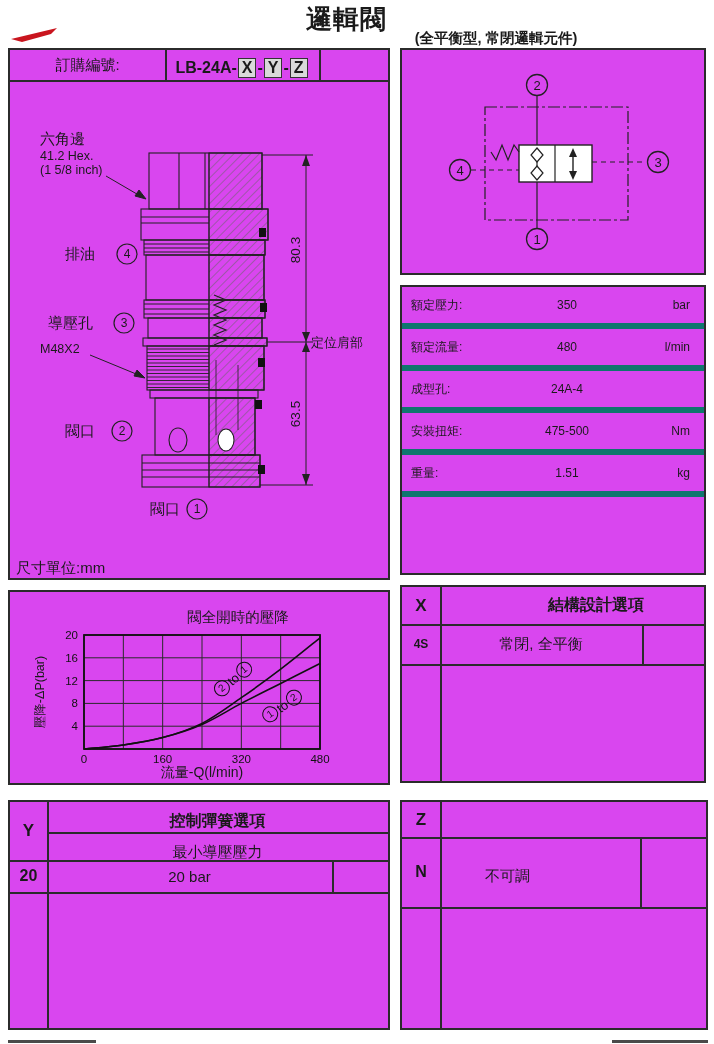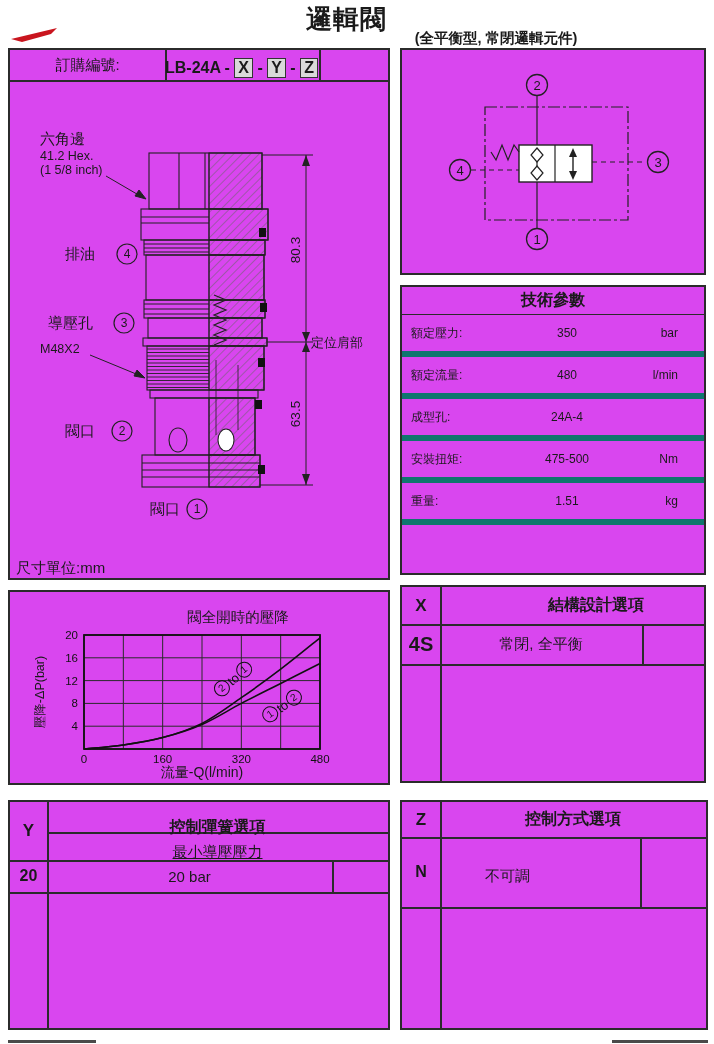--- a/index.html
+++ b/index.html
@@ -12,21 +12,21 @@
   .ctr{display:flex;align-items:center;justify-content:center;}
   .b{font-weight:bold;}
   .doc-title{font-size:26px;font-weight:bold;text-align:left;letter-spacing:1px;}
   .doc-sub{font-size:14.5px;font-weight:bold;text-align:right;}
   .code-box{display:inline-block;border:1.2px solid #333;background:#d9d9d9;
             padding:0 3px;margin:0 1px;line-height:18px;}
   .tech-row{display:flex;align-items:center;height:36px;border-bottom:6px solid #0f766e;
             font-size:12px;}
   .tech-label{flex:0 0 104px;padding-left:9px;box-sizing:border-box;}
   .tech-value{flex:1;text-align:center;}
-  .tech-unit{flex:0 0 76px;text-align:right;padding-right:26px;box-sizing:border-box;}
+  .tech-unit{flex:0 0 76px;text-align:right;padding-right:14px;box-sizing:border-box;}
   .circ-sm{display:inline-flex;align-items:center;justify-content:center;
         width:14px;height:14px;border:1.2px solid #111;border-radius:50%;
         font-size:10px;line-height:1;background:transparent;}
   .curve-label{position:absolute;font-size:13px;color:#111;white-space:nowrap;
                display:flex;align-items:center;gap:1px;}
   .frag{position:absolute;height:3px;background:#4a4a4a;}
   svg text{font-family:"Liberation Sans","DejaVu Sans",sans-serif;}
 </style>
 </head>
 <body>
@@ -38,21 +38,21 @@
   </svg>
 
   <div class="abs doc-title" style="right:8px;top:2px;width:400px;">邏輯閥</div>
   <div class="abs doc-sub" style="right:8px;top:29px;width:420px;text-align:center;">(全平衡型, 常閉邏輯元件)</div>
 
   <div class="bx" style="left:8px;top:48px;width:382px;height:532px;">
     <div class="hline" style="left:0;top:30px;width:100%;"></div>
     <div class="vline" style="left:155px;top:0;height:30px;"></div>
     <div class="vline" style="left:309px;top:0;height:30px;"></div>
     <div class="abs ctr" style="left:0;top:0;width:155px;height:30px;font-size:15px;">訂購編號:</div>
-    <div class="abs ctr b" style="left:155px;top:0;width:154px;height:36px;font-size:16px;justify-content:space-between;">
+    <div class="abs ctr b" style="left:155px;top:0;width:154px;height:36px;font-size:16px;">
       <span>LB-24A</span>
         <span>-</span>
         <span class="code-box">X</span>
         <span>-</span>
         <span class="code-box">Y</span>
         <span>-</span>
         <span class="code-box">Z</span>
     </div>
 
     <svg class="abs" style="left:0;top:30px;" width="378" height="498" viewBox="0 0 378 498">
@@ -215,21 +215,20 @@
       <g font-size="13" text-anchor="middle" fill="#1a1a1a">
         <text x="135" y="40">2</text>
         <text x="135" y="194">1</text>
         <text x="58" y="125">4</text>
         <text x="256" y="117">3</text>
       </g>
     </svg>
   </div>
 
   <div class="bx" style="left:400px;top:285px;width:306px;height:290px;">
-    <div class="ctr b" style="height:27px;border-bottom:1.5px solid #2b2b2b;font-size:16px;">技術參數</div>
     <div class="tech-row">
       <span class="tech-label">額定壓力:</span>
       <span class="tech-value">350</span>
       <span class="tech-unit">bar</span>
     </div>
     <div class="tech-row">
       <span class="tech-label">額定流量:</span>
       <span class="tech-value">480</span>
       <span class="tech-unit">l/min</span>
     </div>
@@ -293,43 +292,42 @@
     </div>
   </div>
 
   <div class="bx" style="left:400px;top:585px;width:306px;height:198px;">
     <div class="vline" style="left:38px;top:0;height:100%;"></div>
     <div class="hline" style="left:0;top:37px;width:100%;"></div>
     <div class="hline" style="left:0;top:77px;width:100%;"></div>
     <div class="vline" style="left:240px;top:37px;height:40px;"></div>
     <div class="abs ctr b" style="left:0;top:0;width:38px;height:37px;font-size:17px;">X</div>
     <div class="abs ctr b" style="left:38px;top:0;width:312px;height:37px;font-size:16px;">結構設計選項</div>
-    <div class="abs ctr b" style="left:0;top:37px;width:38px;height:40px;font-size:20px;">4S</div>
+    <div class="abs ctr b" style="left:0;top:37px;width:38px;height:40px;font-size:12px;">4S</div>
     <div class="abs ctr" style="left:38px;top:37px;width:202px;height:40px;font-size:15px;">常閉, 全平衡</div>
   </div>
 
   <div class="bx" style="left:8px;top:800px;width:382px;height:230px;">
     <div class="vline" style="left:37px;top:0;height:100%;"></div>
     <div class="hline" style="left:37px;top:30px;width:341px;"></div>
     <div class="hline" style="left:0;top:58px;width:100%;"></div>
     <div class="hline" style="left:0;top:90px;width:100%;"></div>
     <div class="vline" style="left:322px;top:58px;height:32px;"></div>
     <div class="abs ctr b" style="left:0;top:0;width:37px;height:58px;font-size:17px;">Y</div>
-    <div class="abs ctr b" style="left:37px;top:10px;width:341px;height:30px;font-size:16px;">控制彈簧選項</div>
-    <div class="abs ctr" style="left:37px;top:30px;width:341px;height:40px;font-size:15px;text-decoration:underline;">最小導壓壓力</div>
+    <div class="abs ctr b" style="left:37px;top:4px;width:341px;height:30px;font-size:16px;">控制彈簧選項</div>
+    <div class="abs ctr" style="left:37px;top:30px;width:341px;height:40px;font-size:15px;">最小導壓壓力</div>
     <div class="abs ctr b" style="left:0;top:58px;width:37px;height:32px;font-size:16px;">20</div>
     <div class="abs ctr" style="left:37px;top:58px;width:285px;height:32px;font-size:15px;">20 bar</div>
   </div>
 
   <div class="bx" style="left:400px;top:800px;width:308px;height:230px;">
     <div class="vline" style="left:38px;top:0;height:100%;"></div>
     <div class="hline" style="left:0;top:35px;width:100%;"></div>
     <div class="hline" style="left:0;top:105px;width:100%;"></div>
     <div class="vline" style="left:238px;top:35px;height:70px;"></div>
     <div class="abs ctr b" style="left:0;top:0;width:38px;height:35px;font-size:17px;">Z</div>
-    <div class="abs ctr b" style="left:38px;top:0;width:266px;height:35px;font-size:16px;">控制方式選項</div>
     <div class="abs ctr b" style="left:0;top:35px;width:38px;height:70px;font-size:16px;">N</div>
     <div class="abs" style="left:83px;top:35px;width:155px;height:78px;display:flex;align-items:center;font-size:15px;">不可調</div>
   </div>
 
   <div class="frag" style="left:8px;top:1040px;width:88px;"></div>
   <div class="frag" style="left:612px;top:1040px;width:96px;"></div>
 </div>
 
 </body></html>

